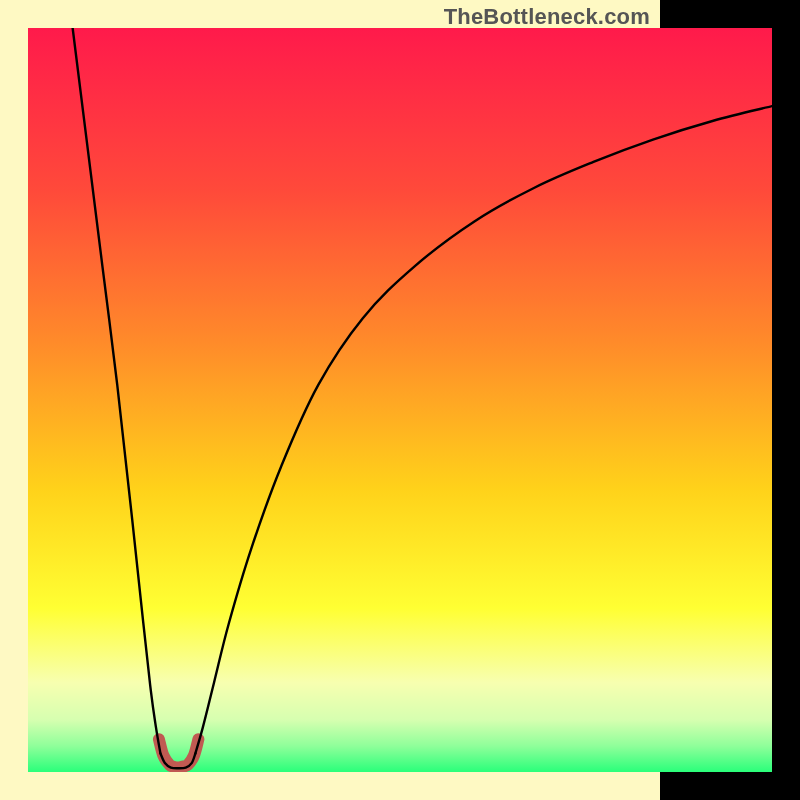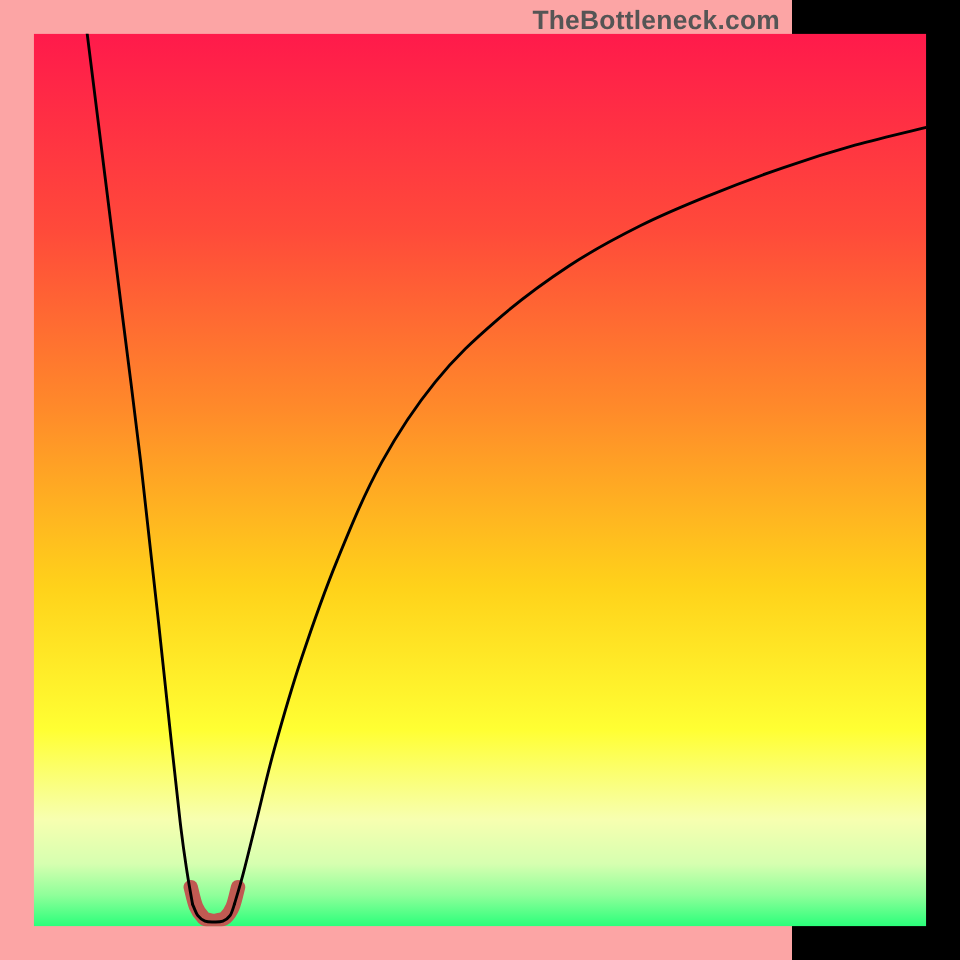--- a/index.html
+++ b/index.html
@@ -8,21 +8,21 @@
     width: 800px;
     height: 800px;
     overflow: hidden;
     background: #000;
     font-family: Arial, Helvetica, sans-serif;
   }
   .frame {
     position: relative;
     width: 660px;
     height: 800px;
-    background: #fca5a5;
+    background: #fef9c3;
   }
   .plot {
     position: absolute;
     left: 28px;
     top: 28px;
     width: 744px;
     height: 744px;
     overflow: hidden;
   }
   .watermark {

